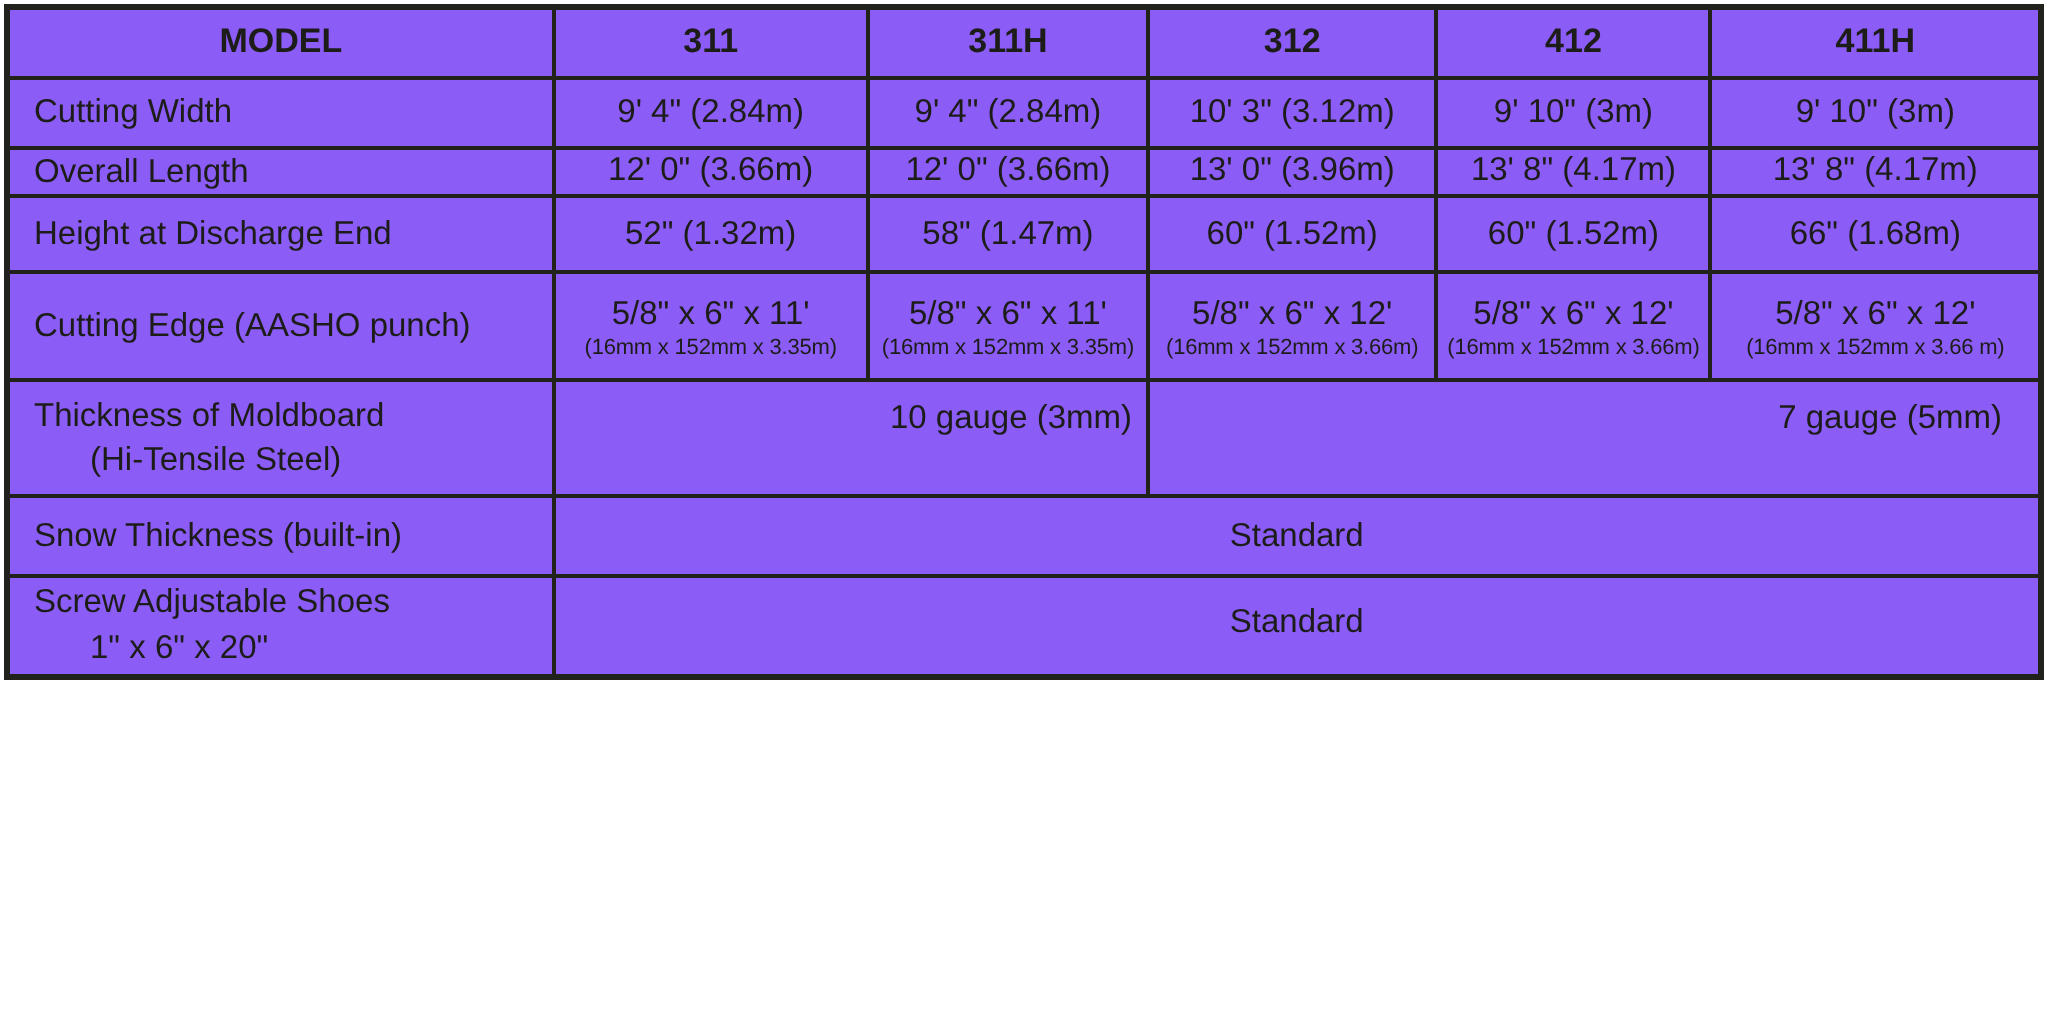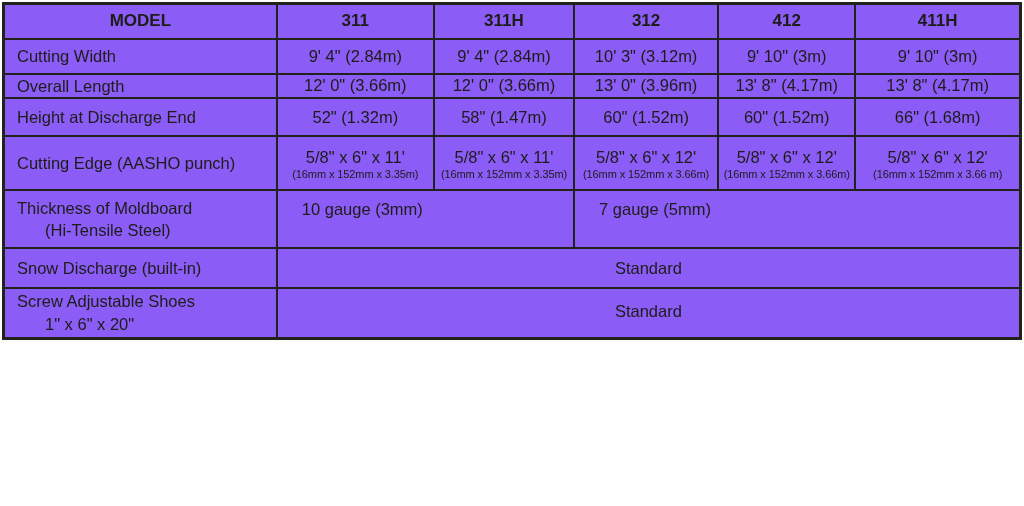--- a/index.html
+++ b/index.html
@@ -23,21 +23,21 @@
   tr.r-weight td{border-bottom-width:5px;}
   th{font-size:17px;font-weight:bold;}
   td.lbl{
     text-align:left;padding-left:12px;white-space:normal;
     line-height:1.38;
   }
   td.lbl .line2{display:block;margin-left:28px;}
   .edge-main{display:block;font-size:16.5px;line-height:1.15;margin-top:2px;}
   .edge-sub{display:block;font-size:11px;line-height:1.3;letter-spacing:-0.1px;}
   td.vtop{vertical-align:top;}
-  td.alignR{text-align:left;padding-left:24px;}
+  td.alignR{text-align:right;padding-left:24px;}
   td.pad-sm{padding-right:7px;padding-top:9px;}
   td.pad-lg{padding-right:18px;padding-top:9px;}
   td.std-top{vertical-align:top;padding-top:13px;}
   .wt{
     display:inline-block;font-weight:bold;font-size:15.5px;
     letter-spacing:-0.3px;transform:scaleX(0.9);transform-origin:center;
   }
   
   tr.r-head   {height:35px;}
   tr.r-cw     {height:35px;}
@@ -130,21 +130,21 @@
   <tr class="r-mold">
     <td class="lbl">
       <span>Thickness of Moldboard</span>
       <span class="line2">(Hi-Tensile Steel)</span>
     </td>
     <td colspan="2" class="vtop alignR pad-sm">10 gauge (3mm)</td>
     <td colspan="3" class="vtop alignR pad-lg">7 gauge (5mm)</td>
   </tr>
 
   <tr class="r-snow">
-    <td class="lbl">Snow Discharge (built-in)</td>
+    <td class="lbl">Snow Thickness (built-in)</td>
     <td colspan="5">Standard</td>
   </tr>
 
   <tr class="r-screw">
     <td class="lbl">
       <span>Screw Adjustable Shoes</span>
       <span class="line2">1" x 6" x 20"</span>
     </td>
     <td colspan="5" class="std-top">Standard</td>
   </tr>

